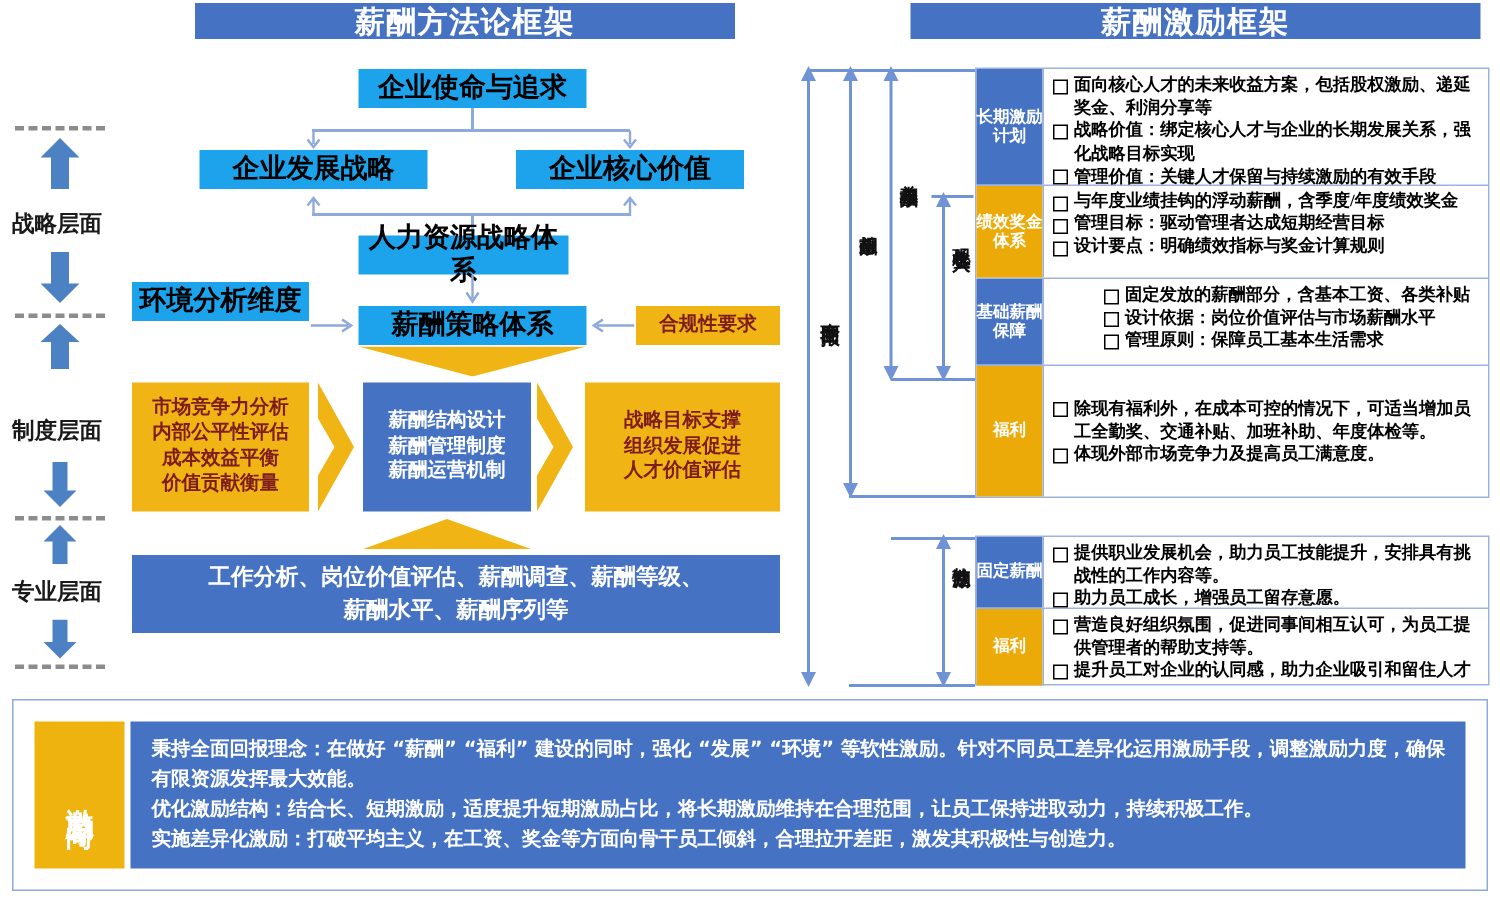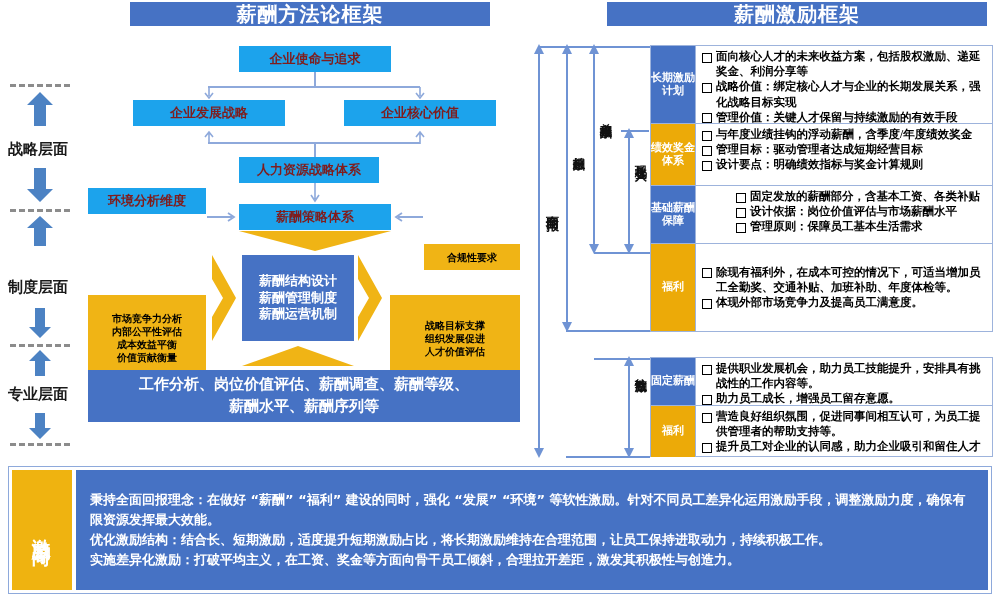--- a/index.html
+++ b/index.html
@@ -11,23 +11,23 @@
   .abs{position:absolute;}
   .ctr{display:flex;align-items:center;justify-content:center;text-align:center;}
 
   
   .banner{
     background:#4672C4;color:#fff;font-weight:bold;font-size:20px;
     letter-spacing:1px;
   }
 
   
-  .box-sky{background:#1CA3EC;color:#7f1d1d;font-weight:bold;font-size:13px;line-height:1.25;}
+  .box-sky{background:#1CA3EC;color:#000000;font-weight:bold;font-size:18px;line-height:1.25;}
   .box-blue{background:#4672C4;color:#ffffff;font-weight:bold;font-size:13px;line-height:1.3;}
-  .box-gold{background:#F0B415;color:#000000;font-weight:bold;font-size:10px;line-height:1.3;margin-top:40px;}
+  .box-gold{background:#F0B415;color:#7f1d1d;font-weight:bold;font-size:13px;line-height:1.3;}
 
   
   .level-label{font-weight:bold;font-size:15px;color:#1a1a1a;white-space:nowrap;}
 
   
   .dash{
     border-top:3px dashed #8c8c8c;
   }
 
   
@@ -411,21 +411,21 @@
           <span class="btxt">营造良好组织氛围，促进同事间相互认可，为员工提供管理者的帮助支持等。</span>
         </div>
       <div class="bullet">
           <span class="bx"></span>
           <span class="btxt">提升员工对企业的认同感，助力企业吸引和留住人才</span>
         </div>
     </div>
   </div>
 </div>
 
-<div class="abs note-wrap" style="left:8px;top:466px;width:984px;height:128px;display:flex;padding:3px;">
+<div class="abs note-wrap" style="left:8px;top:466px;width:984px;height:128px;display:flex;padding:14px;">
   <div class="note-tab ctr" style="width:60px;min-width:60px;font-size:19px;line-height:1.28;padding:8px 0;">
     <span class="vtext" style="writing-mode:vertical-rl;text-orientation:upright;color:#fff;letter-spacing:3px;">激励导向</span>
   </div>
   <div class="note-body" style="flex:1;margin-left:4px;padding:8px 12px 8px 14px;display:flex;flex-direction:column;justify-content:center;">
     <div>秉持全面回报理念：在做好 “薪酬” “福利” 建设的同时，强化 “发展” “环境” 等软性激励。针对不同员工差异化运用激励手段，调整激励力度，确保有限资源发挥最大效能。</div>
     <div>优化激励结构：结合长、短期激励，适度提升短期激励占比，将长期激励维持在合理范围，让员工保持进取动力，持续积极工作。</div>
     <div>实施差异化激励：打破平均主义，在工资、奖金等方面向骨干员工倾斜，合理拉开差距，激发其积极性与创造力。</div>
   </div>
 </div>
 

